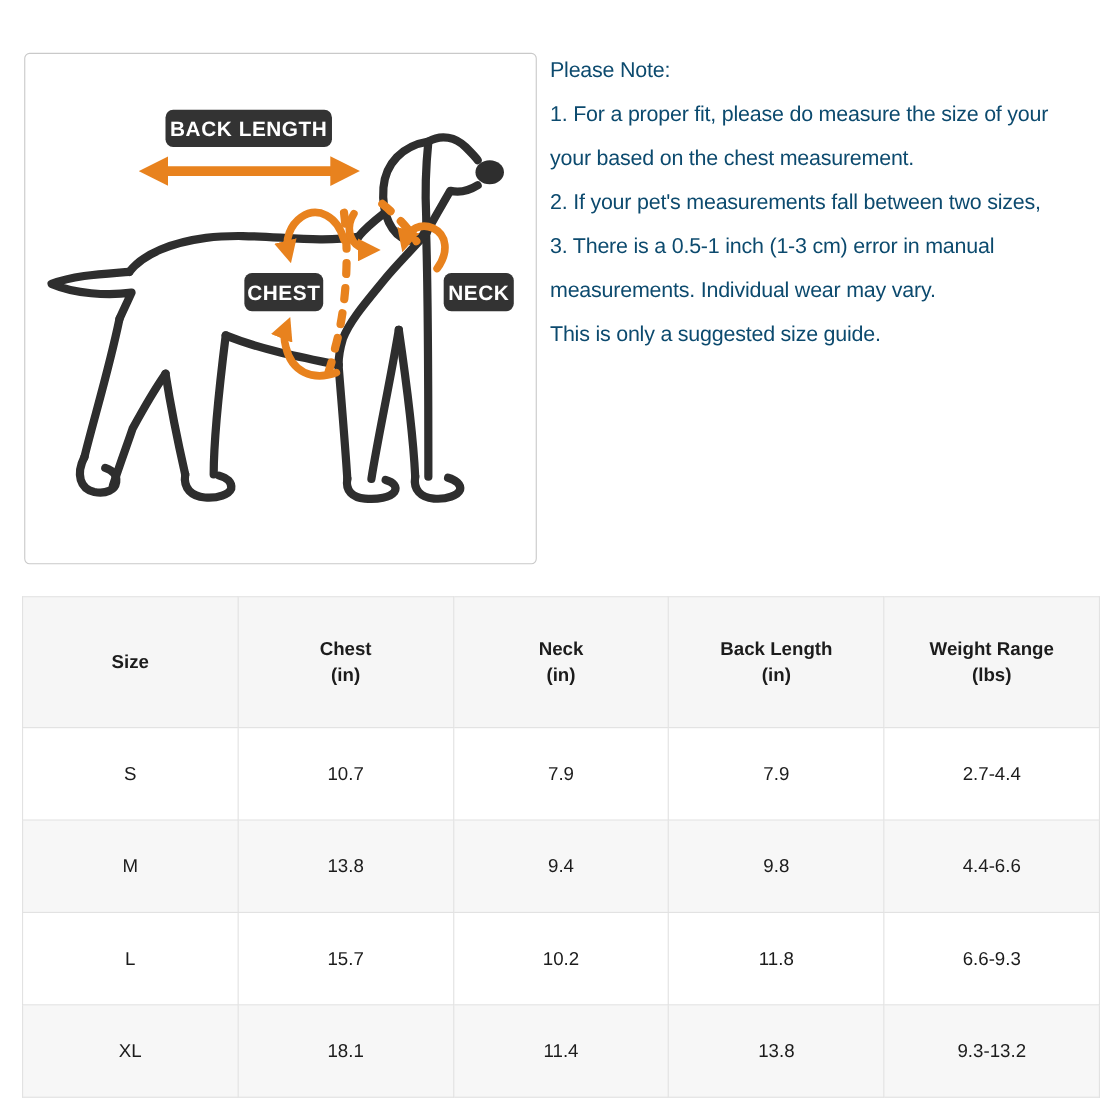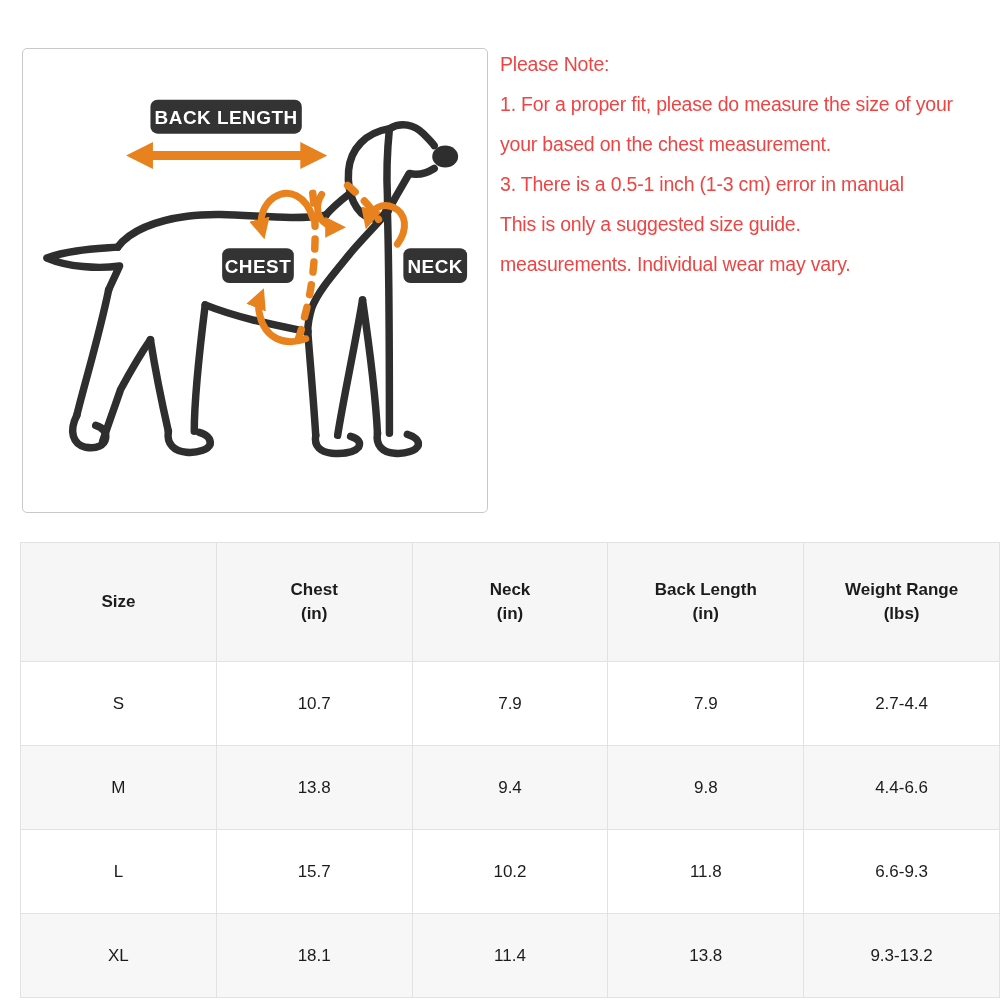--- a/index.html
+++ b/index.html
@@ -20,21 +20,21 @@
   .orange-stroke{fill:none;stroke:#e8821e;stroke-linecap:round;stroke-linejoin:round;}
   .dashed{stroke-dasharray:10 13;}
   .tag-rect{fill:#333333;}
   .tag-text{
     fill:#ffffff;font-family:"Liberation Sans",sans-serif;
     font-weight:bold;font-size:19px;letter-spacing:.5px;text-anchor:middle;
   }
   
   .notes{
     position:absolute;left:500px;top:44px;width:498px;
-    font-size:19.5px;letter-spacing:-0.2px;color:#ef4444;
+    font-size:19.5px;letter-spacing:-0.2px;color:#0c4a6e;
   }
   .note-line{height:40px;line-height:40px;white-space:nowrap;}
   
   .size-table{
     position:absolute;left:20px;top:542px;width:980px;
     border-collapse:collapse;table-layout:fixed;color:#1c1c1c;
   }
   .size-table th,.size-table td{
     border:1px solid #e2e2e2;text-align:center;vertical-align:middle;
     padding:0;
@@ -102,23 +102,24 @@
       <rect class="tag-rect" x="382" y="200" width="64" height="35" rx="7"></rect>
       <text class="tag-text" x="414" y="225">NECK</text>
     </g>
   </svg>
 </div>
 
 <div class="notes">
     <div class="note-line">Please Note:</div>
     <div class="note-line">1. For a proper fit, please do measure the size of your</div>
     <div class="note-line">your based on the chest measurement.</div>
+    <div class="note-line">2. If your pet's measurements fall between two sizes,</div>
     <div class="note-line">3. There is a 0.5-1 inch (1-3 cm) error in manual</div>
+    <div class="note-line">measurements. Individual wear may vary.</div>
     <div class="note-line">This is only a suggested size guide.</div>
-    <div class="note-line">measurements. Individual wear may vary.</div>
   </div>
 
 <table class="size-table">
   <thead>
     <tr>
         <th>Size</th>
         <th>Chest<br>(in)</th>
         <th>Neck<br>(in)</th>
         <th>Back Length<br>(in)</th>
         <th>Weight Range<br>(lbs)</th>

